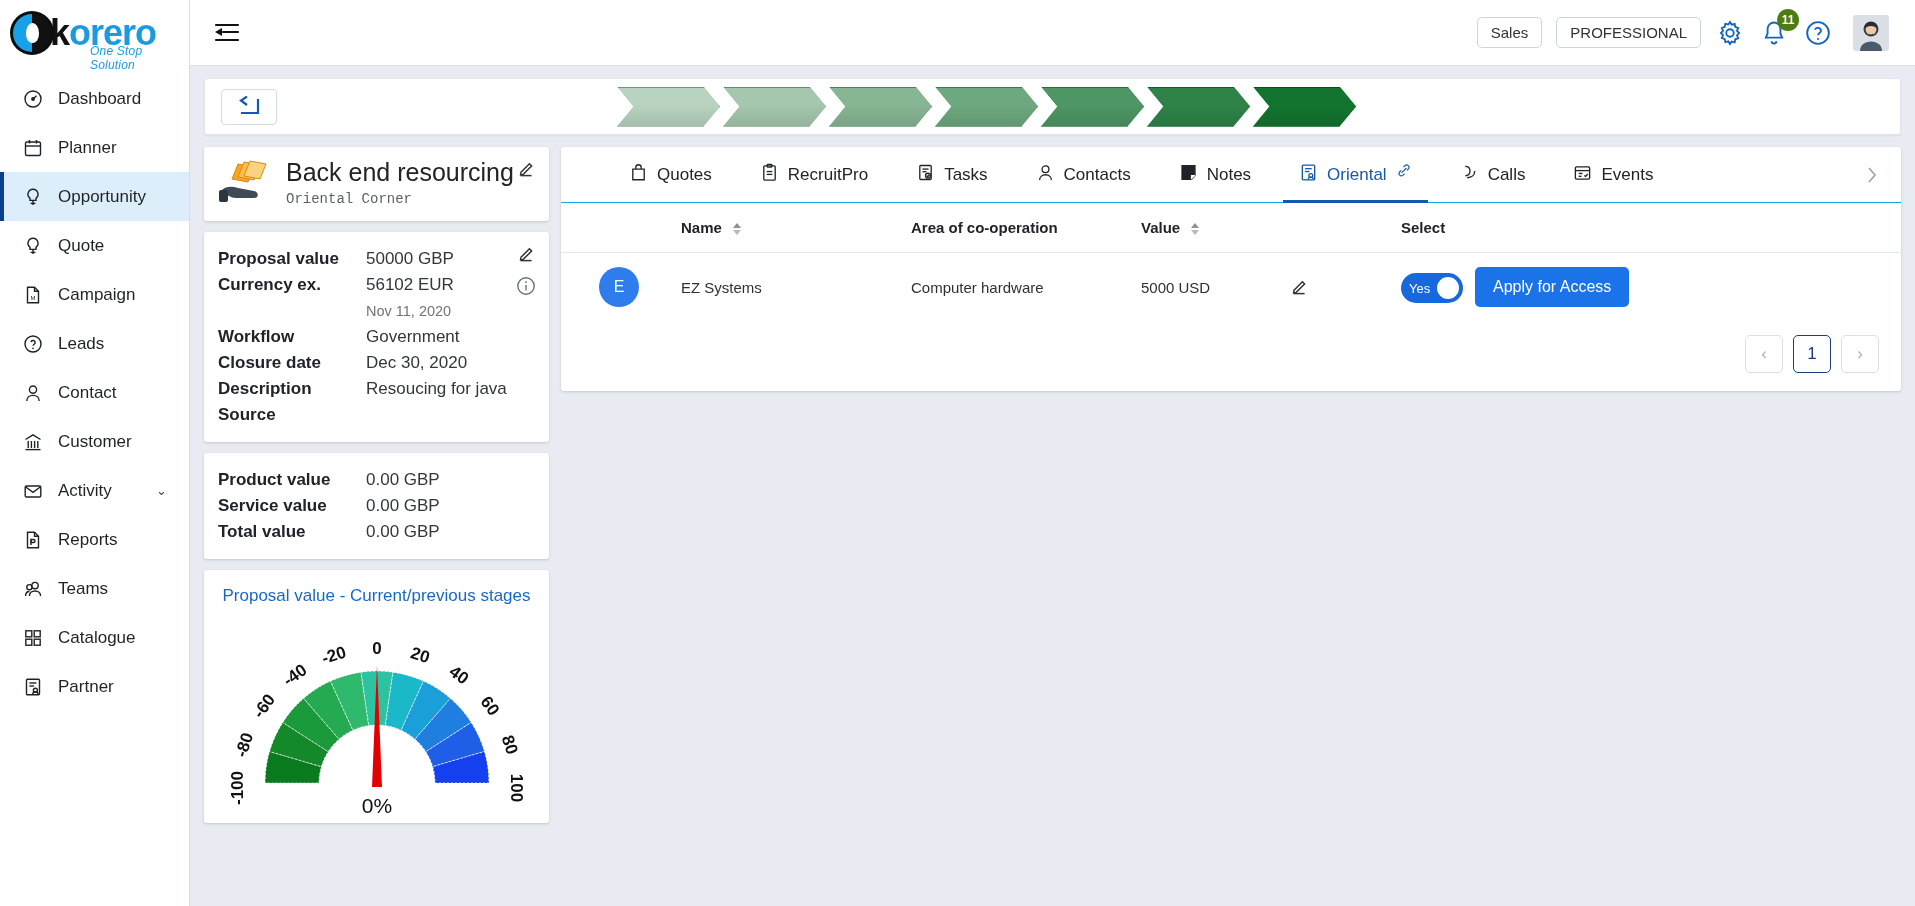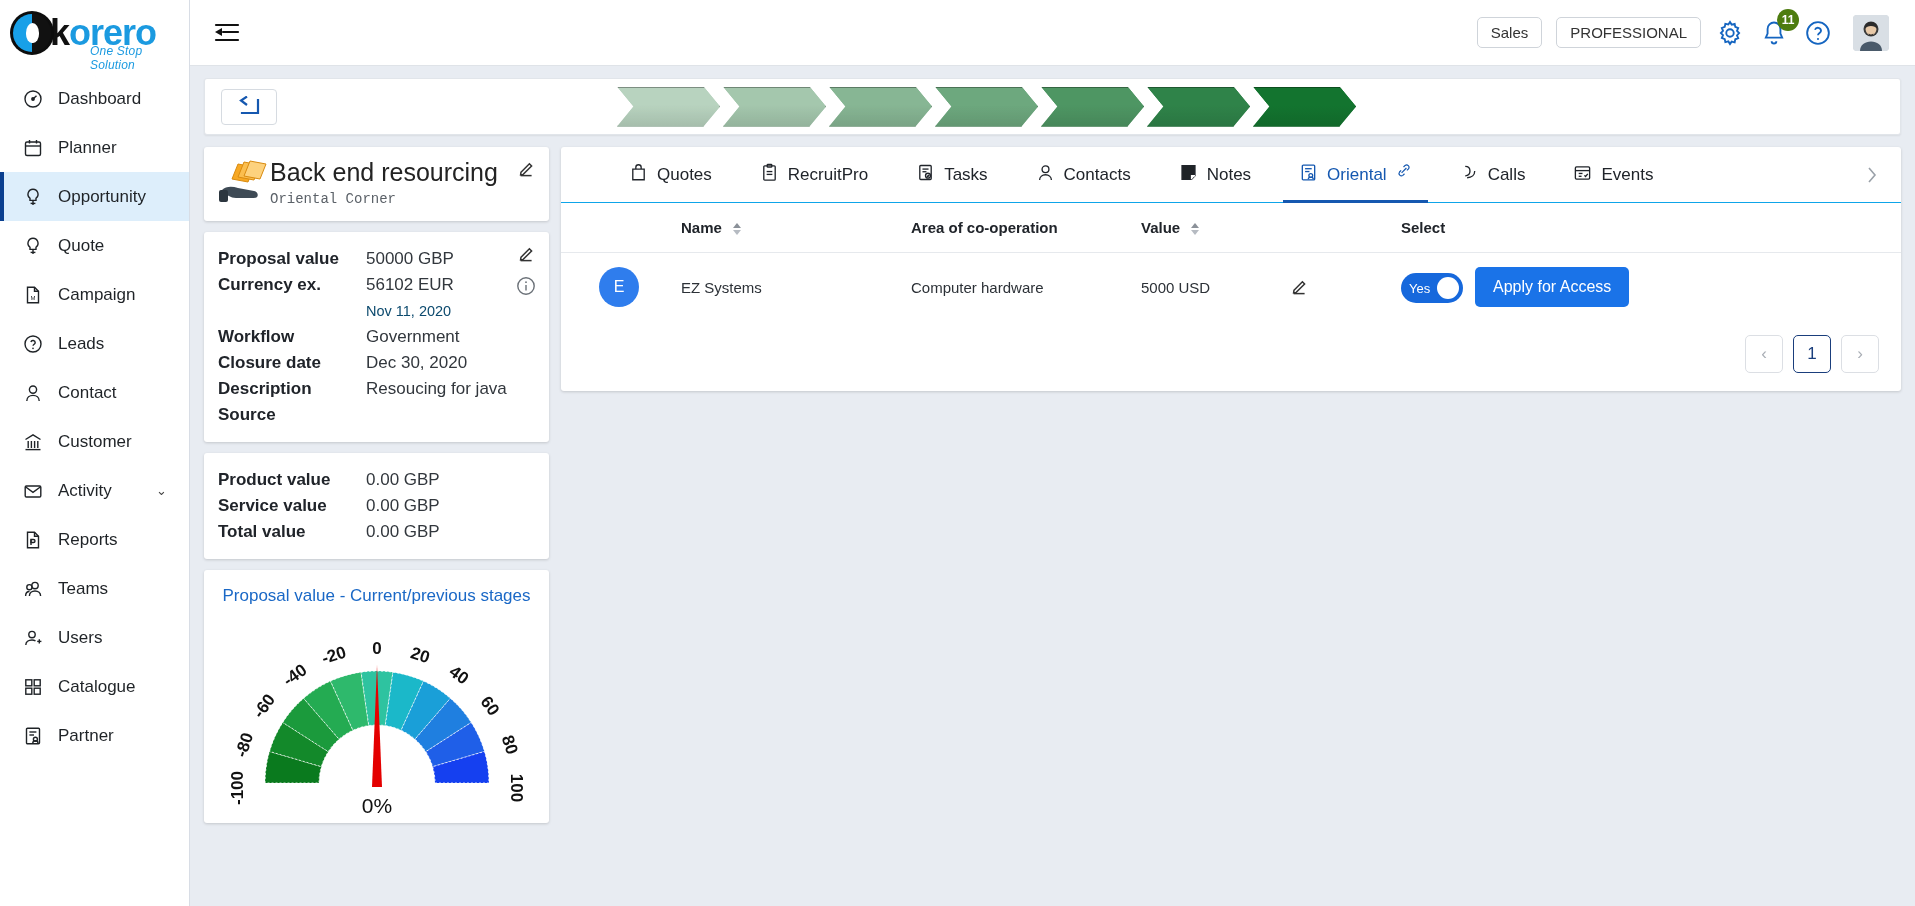--- a/index.html
+++ b/index.html
@@ -116,34 +116,34 @@
     border: 1px solid rgba(0,0,0,.25);
   }
 
   
   .row { display: flex; gap: 12px; margin-top: 12px; height: 100%; }
   .leftcol { width: 345px; min-width: 345px; }
   .card {
     background: #fff; border-radius: 3px; box-shadow: 0 1px 3px rgba(0,0,0,.16);
     margin-bottom: 11px; position: relative;
   }
-  .card-title-row { display: flex; align-items: center; padding: 12px 14px 14px 14px; }
+  .card-title-row { display: flex; align-items: center; gap: 16px; padding: 12px 14px 14px 14px; }
   .opp-icon { width: 52px; height: 46px; flex: none; position: relative; }
   .opp-title { font-size: 25px; color: #232323; line-height: 1.1; }
   .opp-sub { font-size: 14px; color: #5b6168; margin-top: 4px; font-family: Liberation Mono, monospace; }
   .edit-ico { position: absolute; top: 12px; right: 13px; cursor: pointer; width: 18px; height: 18px; }
   .edit-ico svg { width: 18px; height: 18px; stroke: #333; fill: none; stroke-width: 1.5; }
   .info-ico { position: absolute; top: 44px; right: 13px; cursor: pointer; width: 20px; height: 20px; }
   .info-ico svg { width: 20px; height: 20px; stroke: #6b7178; fill: none; stroke-width: 1.4; }
 
   .kv { padding: 14px 16px 14px 14px; }
   .kv-line { display: flex; font-size: 17px; line-height: 26px; }
   .kv-k { width: 148px; font-weight: bold; color: #20242a; flex: none; }
   .kv-v { color: #32373d; }
-  .kv-sub { color: #0c4a6e; padding-left: 148px; font-size: 14.5px; line-height: 26px; }
+  .kv-sub { color: #737373; padding-left: 148px; font-size: 14.5px; line-height: 26px; }
 
   .gauge-card { padding: 10px 0 0 0; overflow: hidden; }
   .gauge-title { text-align: center; color: #1a68c6; font-size: 17px; padding: 6px 0 2px 0; }
   .gauge-wrap { display: flex; justify-content: center; }
 
   
   .rightcol { flex: 1; min-width: 0; }
   .panel {
     background: #fff; border-radius: 3px; box-shadow: 0 1px 3px rgba(0,0,0,.16);
   }
@@ -322,31 +322,20 @@
         <div class="nav-item">
           <span class="ico">
             <svg viewBox="0 0 20 20">
               <circle cx="12" cy="6.6" r="3.2"></circle>
               <circle cx="6.4" cy="8.2" r="2.6"></circle>
               <path d="M2.6 17c0-2.8 1.8-4.5 3.9-4.5"></path>
               <path d="M6.4 17c0-3 2.4-5 5.6-5s5.6 2 5.6 5"></path>
             </svg>
           </span>
           <span>Teams</span>
-        </div>
-        <div class="nav-item">
-          <span class="ico">
-            <svg viewBox="0 0 20 20">
-              <circle cx="9" cy="6.6" r="3.2"></circle>
-              <path d="M2.8 17c0-3 2.6-5 6.2-5 1.3 0 2.5.3 3.5.8"></path>
-              <line x1="14.2" y1="13.4" x2="18.4" y2="13.4"></line>
-              <line x1="16.3" y1="11.3" x2="16.3" y2="15.5"></line>
-            </svg>
-          </span>
-          <span>Users</span>
         </div>
         <div class="nav-item">
           <span class="ico">
             <svg viewBox="0 0 20 20">
               <rect x="2.8" y="2.8" width="6" height="6"></rect>
               <rect x="11.2" y="2.8" width="6" height="6"></rect>
               <rect x="2.8" y="11.2" width="6" height="6"></rect>
               <rect x="11.2" y="11.2" width="6" height="6"></rect>
             </svg>
           </span>

